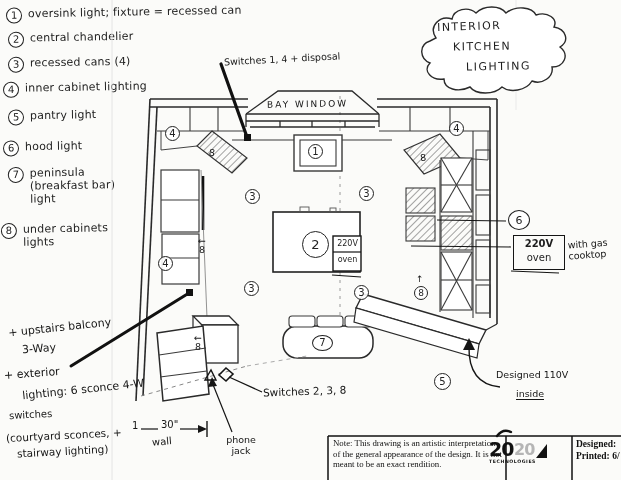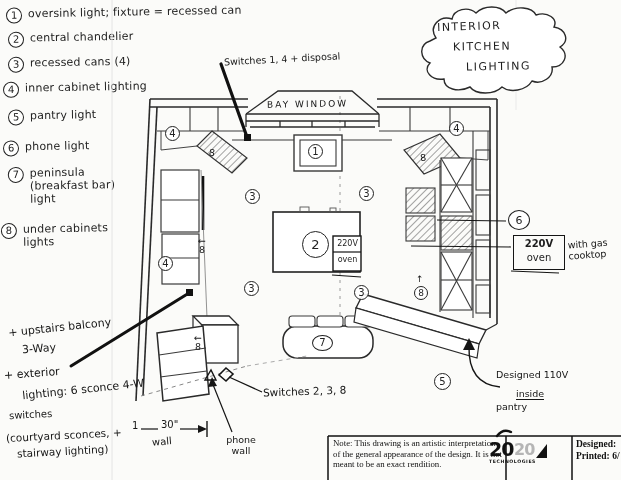--- a/index.html
+++ b/index.html
@@ -191,21 +191,21 @@
     <div class="leg-item" style="left:3px;top:80px;width:225px;">
       <span class="cnum">4</span>
       <span class="leg-text">inner cabinet lighting</span>
     </div>
     <div class="leg-item" style="left:8px;top:108px;width:180px;">
       <span class="cnum">5</span>
       <span class="leg-text">pantry light</span>
     </div>
     <div class="leg-item" style="left:3px;top:139px;width:180px;">
       <span class="cnum">6</span>
-      <span class="leg-text">phone light</span>
+      <span class="leg-text">hood light</span>
     </div>
     <div class="leg-item" style="left:8px;top:166px;width:118px;">
       <span class="cnum">7</span>
       <span class="leg-text">peninsula (breakfast bar) light</span>
     </div>
     <div class="leg-item" style="left:1px;top:222px;width:130px;">
       <span class="cnum">8</span>
       <span class="leg-text">under cabinets lights</span>
     </div>
   </div>
@@ -253,25 +253,24 @@
 
   <div class="abs" style="left:513px;top:235px;width:50px;height:33px;border:1.6px solid #151515;z-index:6;text-align:center;background:#fbfbf9;">
     <div class="hand" style="font-size:10px;font-weight:bold;line-height:15px;">220V</div>
     <div class="hand" style="font-size:10px;line-height:14px;">oven</div>
   </div>
   <span class="ann" style="left:568px;top:238px;width:44px;transform:rotate(-4deg);">with gas cooktop</span>
 
   <div class="abs" style="left:496px;top:363px;width:122px;z-index:6;">
     <span class="ann" style="position:static;">Designed 110V</span>
     <span class="ann u" style="position:static;margin-left:20px;">inside</span>
-    <div class="ann" style="position:static;">pantry</div>
   </div>
 
   <span class="ann" style="left:263px;top:386px;font-size:10.5px;transform:rotate(-2deg);">Switches 2, 3, 8</span>
-  <span class="ann" style="left:222px;top:434px;width:38px;text-align:center;">phone wall</span>
+  <span class="ann" style="left:222px;top:434px;width:38px;text-align:center;">phone jack</span>
 
   <span class="ann" style="left:132px;top:420px;font-size:10px;">1</span>
   <span class="ann" style="left:161px;top:419px;font-size:10px;">30"</span>
   <span class="ann" style="left:152px;top:436px;font-size:10px;transform:rotate(-5deg);">wall</span>
 
   <span class="ann" style="left:8px;top:322px;font-size:11px;transform:rotate(-6deg);">+ upstairs balcony</span>
   <span class="ann" style="left:22px;top:343px;font-size:11px;transform:rotate(-4deg);">3-Way</span>
   <span class="ann" style="left:4px;top:368px;font-size:11px;transform:rotate(-4deg);">+ exterior</span>
   <span class="ann" style="left:22px;top:384px;font-size:11px;transform:rotate(-6deg);">lighting: 6 sconce 4-W</span>
   <span class="ann" style="left:9px;top:409px;font-size:10px;transform:rotate(-3deg);">switches</span>

